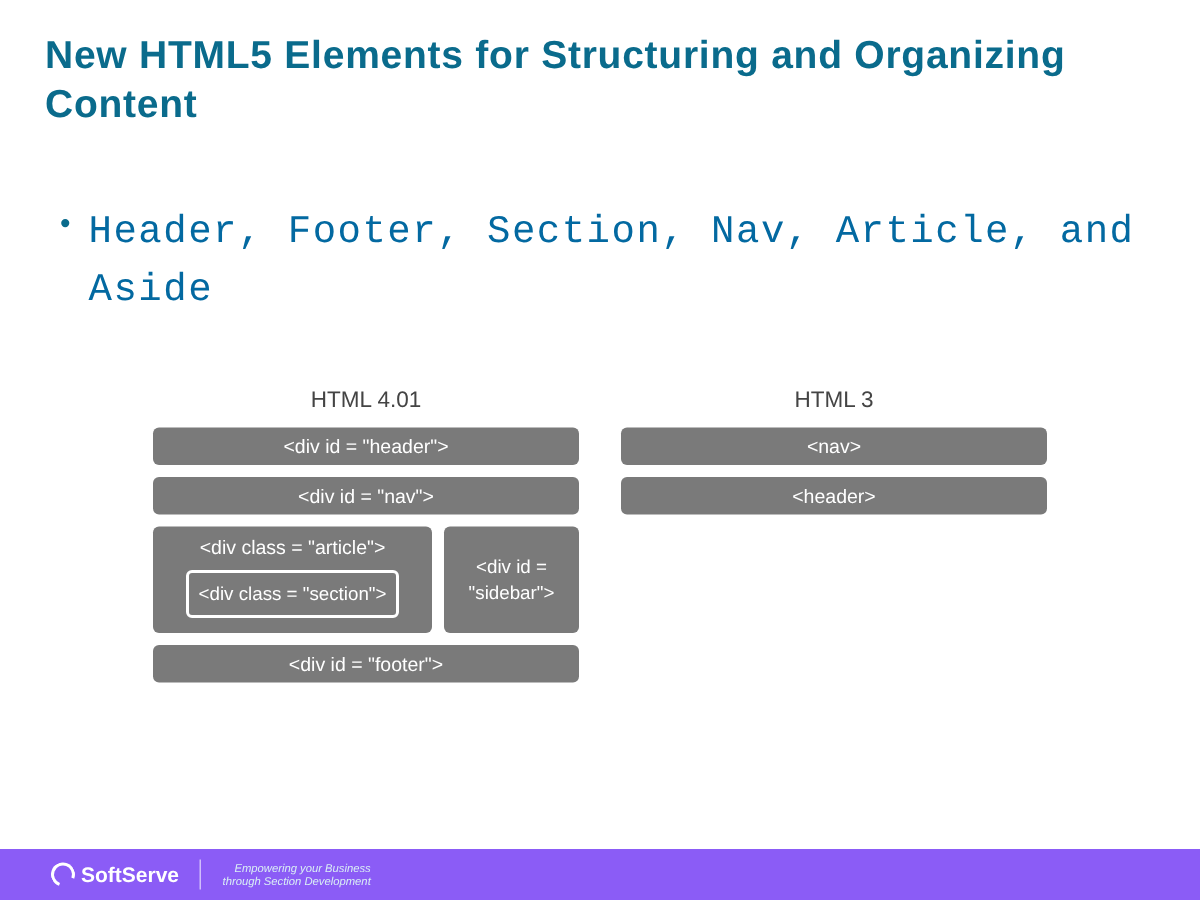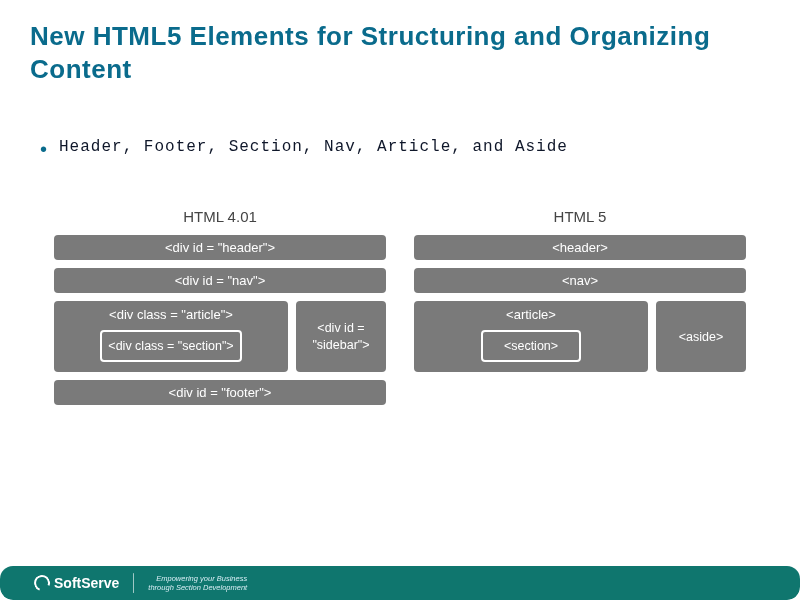--- a/index.html
+++ b/index.html
@@ -1,15 +1,15 @@
 <!DOCTYPE html>
 <html><head>
 <meta charset="utf-8">
 <style>
-  * { box-sizing: border-box; margin: 0; padding: 0; border-radius: 13px; }
+  * { box-sizing: border-box; margin: 0; padding: 0; }
   body {
     width: 800px;
     height: 600px;
     background: #ffffff;
     font-family: Arial, Helvetica, sans-serif;
     position: relative;
     overflow: hidden;
   }
   .slide {
     width: 100%;
@@ -33,33 +33,33 @@
     margin-bottom: 45px;
   }
   .bullet {
     color: #0a6b8c;
     font-size: 20px;
     margin-right: 12px;
     line-height: 1.4;
   }
   .bullet-text {
     font-family: "Courier New", Courier, monospace;
-    font-size: 16px;
-    color: #0f172a;
+    font-size: 26px;
+    color: #0369a1;
     line-height: 1.5;
     letter-spacing: 1px;
   }
   .diagrams {
     display: flex;
     justify-content: center;
     gap: 28px;
     padding: 0 20px;
   }
   .diagram {
-    width: 332px;
+    width: 284px;
   }
   .dlabel {
     text-align: center;
     color: #444;
     font-size: 15px;
     margin-bottom: 10px;
     font-weight: 400;
   }
   .bar {
     background: #7a7a7a;
@@ -107,21 +107,21 @@
     text-align: center;
     padding: 4px;
     line-height: 1.3;
   }
   .footer-band {
     position: absolute;
     left: 0;
     right: 0;
     bottom: 0;
     height: 34px;
-    background: #0f766e;
+    background: #8b5cf6;
     display: flex;
     align-items: center;
     padding-left: 34px;
     gap: 14px;
   }
   .logo {
     display: flex;
     align-items: center;
     gap: 4px;
   }
@@ -173,30 +173,23 @@
         <div class="article-block">
           <div class="lbl">&lt;div class = "article"&gt;</div>
           <div class="section-inner">&lt;div class = "section"&gt;</div>
         </div>
         <div class="sidebar-block">&lt;div id = "sidebar"&gt;</div>
       </div>
       <div class="bar">&lt;div id = "footer"&gt;</div>
     </div>
 
     <div class="diagram">
-      <div class="dlabel">HTML 5</div>
+      <div class="dlabel">HTML 3</div>
+      <div class="bar">&lt;nav&gt;</div>
       <div class="bar">&lt;header&gt;</div>
-      <div class="bar">&lt;nav&gt;</div>
-      <div class="mid-row">
-        <div class="article-block">
-          <div class="lbl">&lt;article&gt;</div>
-          <div class="section-inner">&lt;section&gt;</div>
-        </div>
-        <div class="sidebar-block">&lt;aside&gt;</div>
-      </div>
     </div>
 
   </div>
 
   <div class="footer-band">
     <div class="logo">
       <span class="logo-swirl"></span>
       <span class="logo-text">SoftServe</span>
     </div>
     <div class="vdiv"></div>

